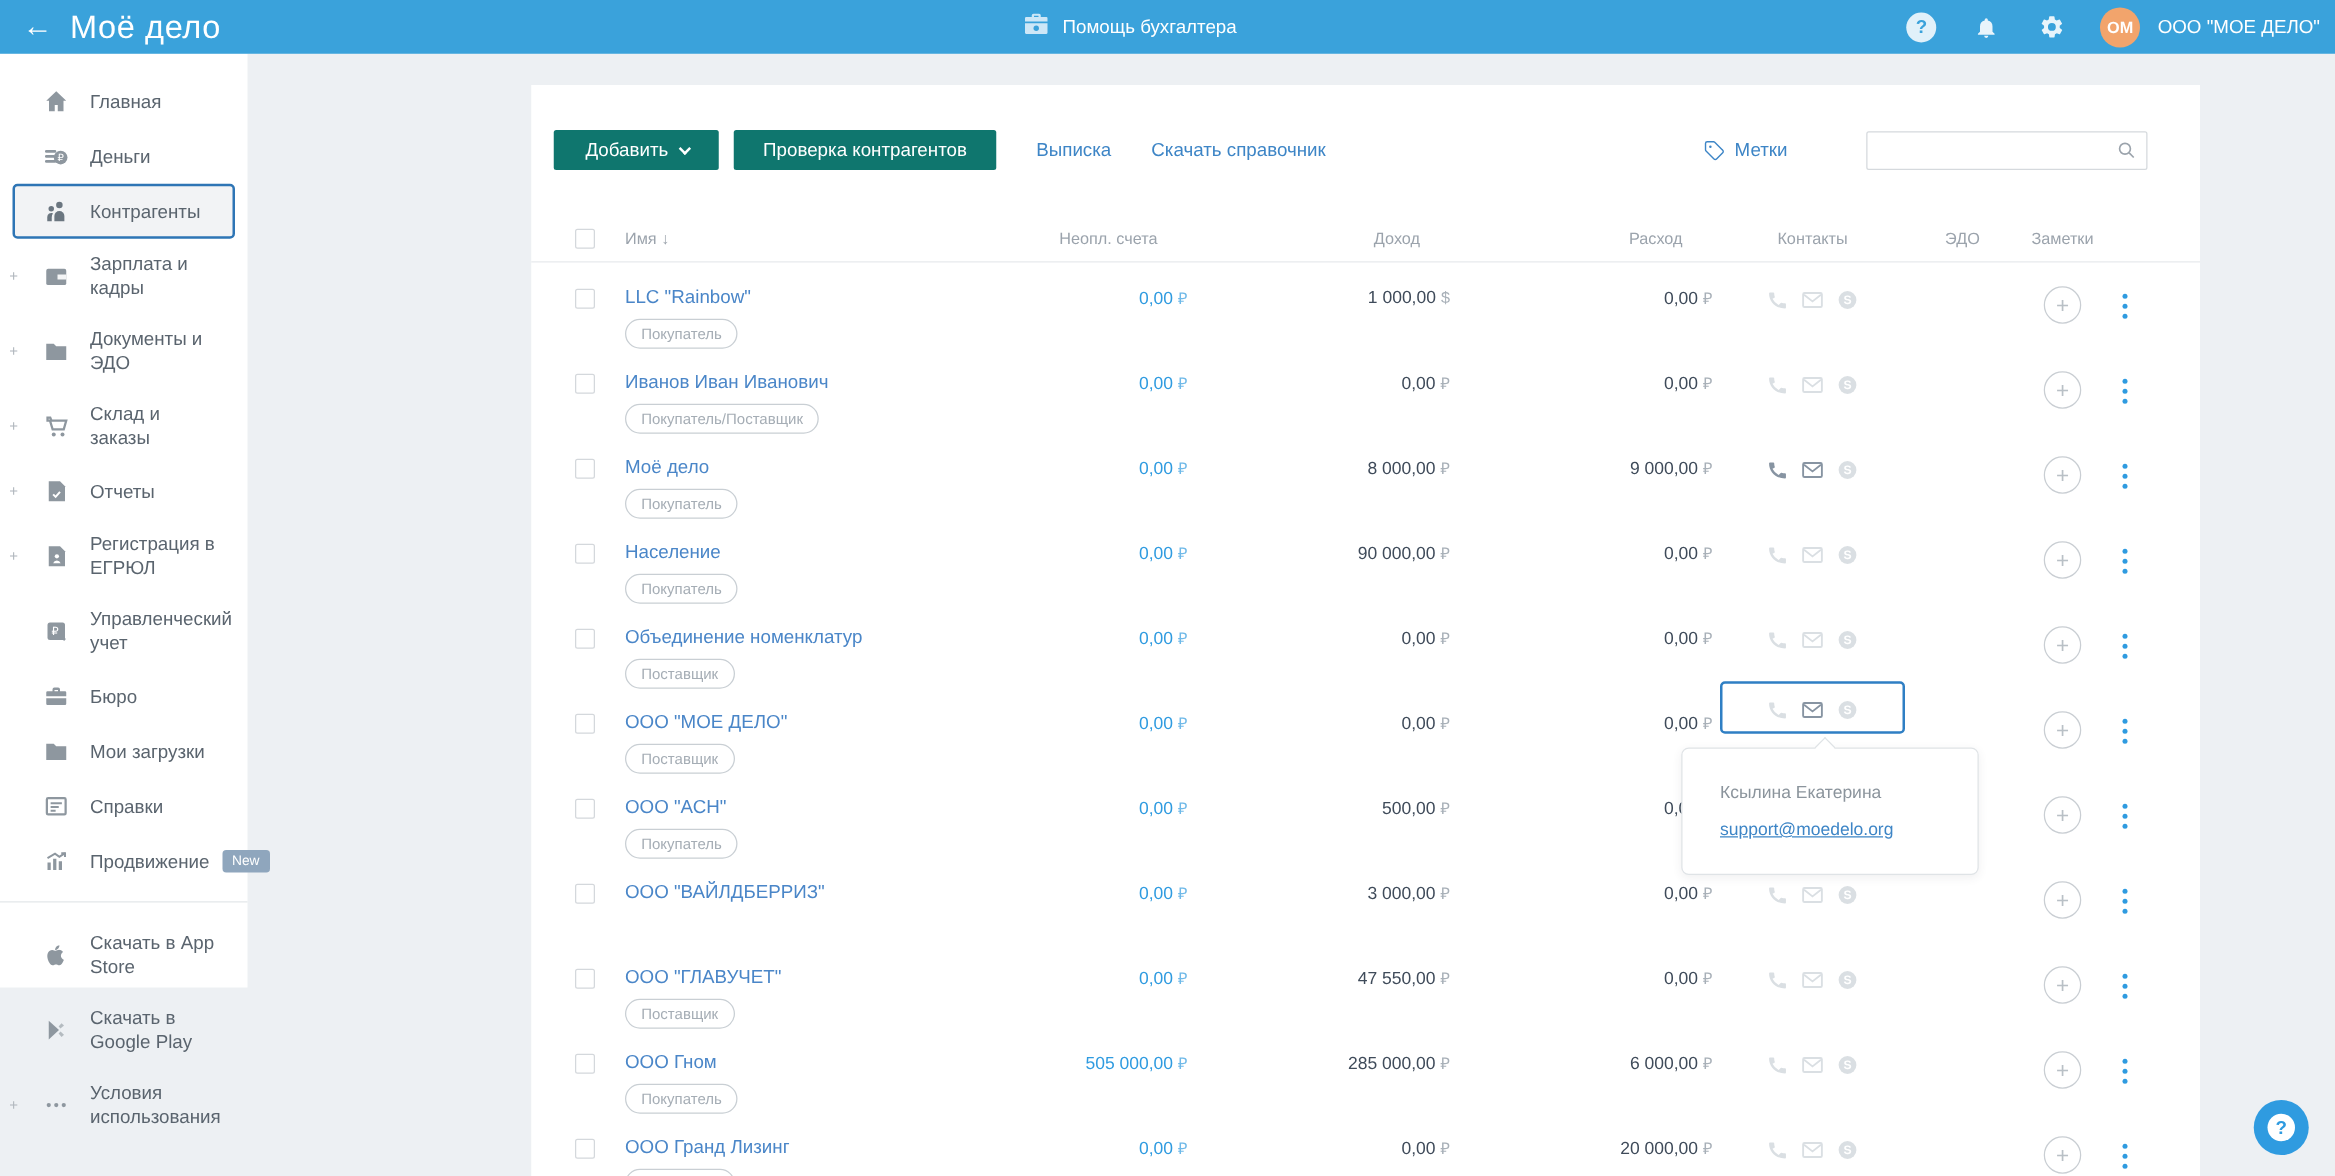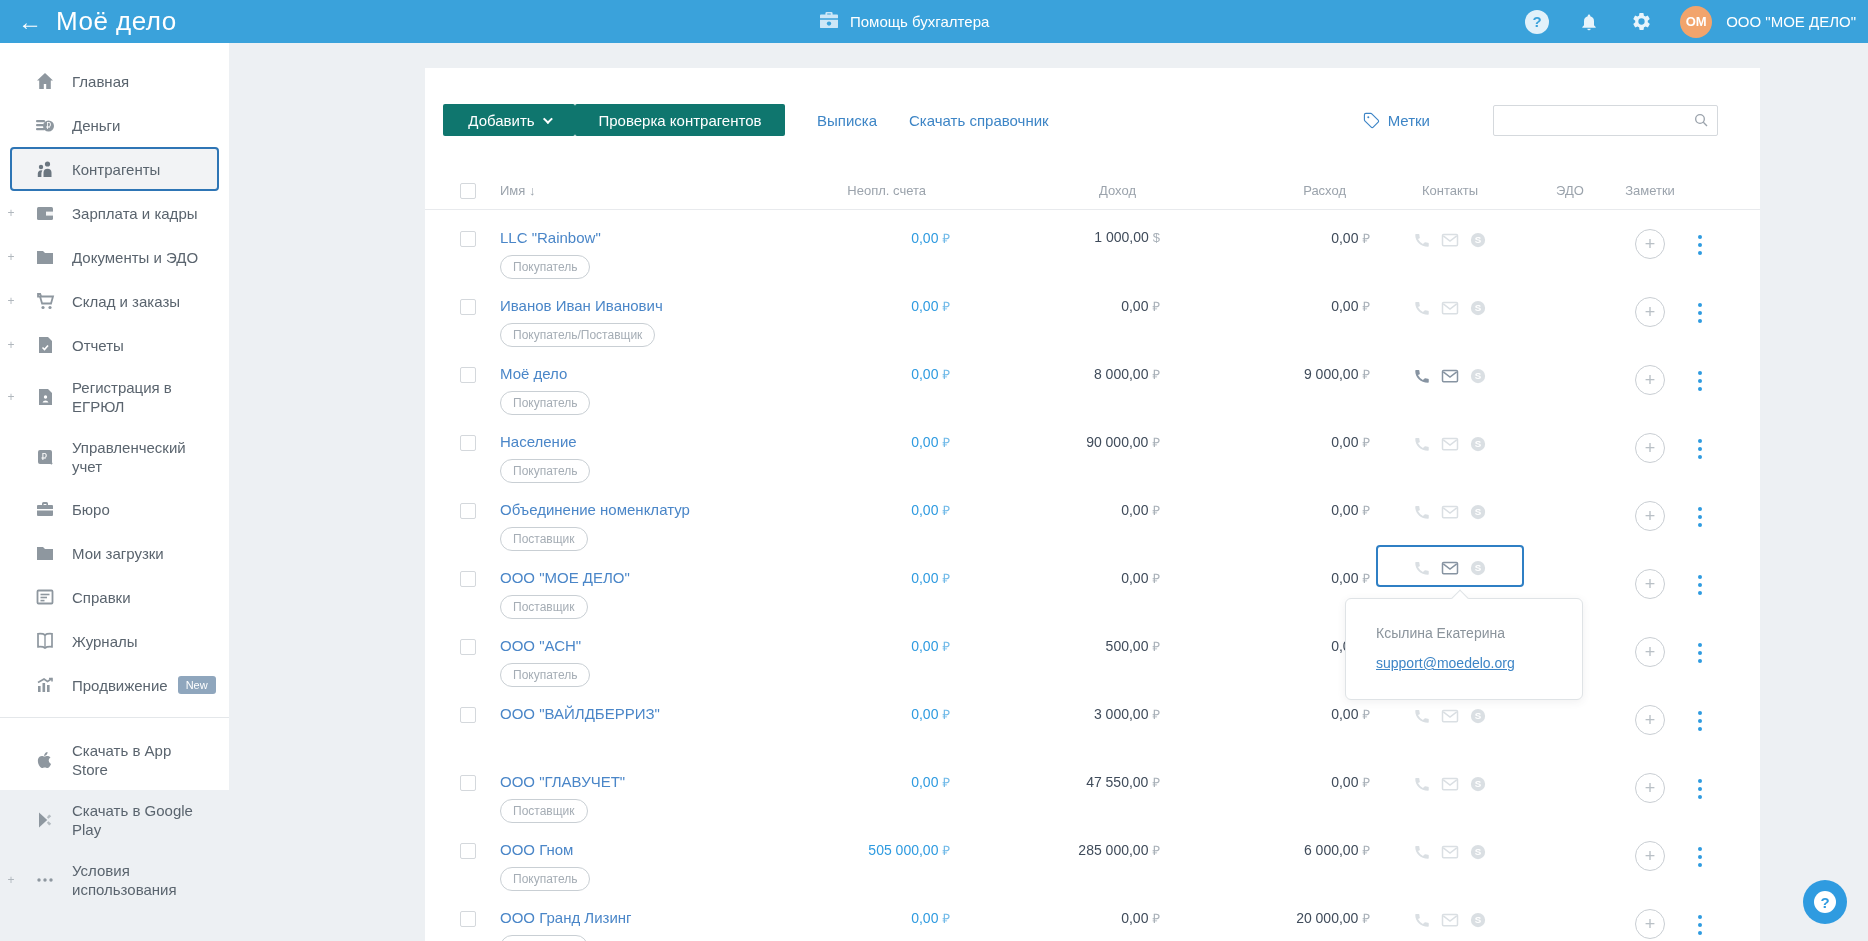--- a/index.html
+++ b/index.html
@@ -12,40 +12,40 @@
   .logo { color:#fff; font-size:26px; font-weight:500; letter-spacing:0.5px; margin-left:14px; }
   .topbar-center { position:absolute; left:818px; top:0; height:43px; display:flex; align-items:center; gap:10px; cursor:pointer; }
   .topbar-center .label { color:#fff; font-size:15px; }
   .topbar-right { position:absolute; right:12px; top:0; height:43px; display:flex; align-items:center; gap:26px; }
   .tb-icon { width:26px; height:26px; display:flex; align-items:center; justify-content:center; cursor:pointer; }
   .help-circle { width:24px; height:24px; border-radius:50%; background:rgba(255,255,255,0.85); color:#3AA2DB; font-weight:bold; font-size:15px; display:flex; align-items:center; justify-content:center; }
   .avatar { width:32px; height:32px; border-radius:50%; background:#F2A46C; color:#fff; font-size:13px; font-weight:bold; display:flex; align-items:center; justify-content:center; cursor:pointer; }
   .account-name { color:#fff; font-size:15px; margin-left:-12px; white-space:nowrap; cursor:pointer; }
 
   
-  .sidebar { position:absolute; left:0; top:43px; width:229px; height:747px; background:#fff; padding-top:16px; z-index:10; }
+  .sidebar { position:absolute; left:0; top:43px; width:198px; height:747px; background:#fff; padding-top:16px; z-index:10; }
   .sb-item { display:flex; align-items:center; padding:9px 8px 9px 0; margin:0 10px; cursor:pointer; position:relative; border:2px solid transparent; border-radius:4px; }
   .sb-item.selected { border-color:#2E75B5; background:#F2F3F5; }
   .sb-plus { position:absolute; left:-6px; top:50%; transform:translateY(-50%); color:#B0B7BD; font-size:12px; width:10px; text-align:center; }
   .sb-icon { width:22px; height:22px; margin-left:22px; margin-right:16px; flex:0 0 22px; display:flex; align-items:center; justify-content:center; }
   .sb-icon svg { width:20px; height:20px; fill:#8E979F; }
   .sb-item.selected .sb-icon svg { fill:#6B7680; }
   .sb-label { color:#5A646E; font-size:15px; line-height:19px; max-width:150px; }
   .sb-badge { background:#8FA6BD; color:#fff; font-size:11px; border-radius:3px; padding:3px 8px; margin-left:10px; }
   .sb-divider { border-bottom:1px solid #E4E7EA; margin:10px 0 12px 0; }
 
   
   .card { position:absolute; left:425px; top:68px; width:1335px; height:900px; background:#fff; z-index:5; }
 
   
   .toolbar { position:absolute; left:0; top:36px; width:100%; height:32px; display:flex; align-items:center; }
   .btn { height:32px; background:#0f766e; color:#fff; font-size:15px; border:none; border-radius:2px; cursor:pointer; display:flex; align-items:center; justify-content:center; font-family:"Liberation Sans", sans-serif; }
   .btn-add { width:132px; margin-left:18px; gap:8px; }
   .chev { width:7px; height:7px; border-right:2px solid #fff; border-bottom:2px solid #fff; transform:rotate(45deg) translateY(-2px); display:inline-block; }
-  .btn-check { width:210px; margin-left:0; }
+  .btn-check { width:210px; margin-left:12px; }
   .tlink { color:#3D85C6; font-size:15px; text-decoration:none; margin-left:32px; cursor:pointer; }
   .tags-ctl { position:absolute; right:330px; display:flex; align-items:flex-end; gap:8px; cursor:pointer; }
   .tags-ctl span { color:#3D85C6; font-size:15px; }
   .search-box { position:absolute; right:42px; width:225px; height:31px; border:1px solid #D5D9DD; border-radius:2px; background:#fff; display:flex; align-items:center; }
   .search-box input { border:none; outline:none; flex:1; height:100%; padding:0 8px; font-size:14px; font-family:"Liberation Sans", sans-serif; color:#444; background:transparent; }
   .search-box .mag { margin-right:8px; display:flex; }
 
   
   .grid { display:grid; grid-template-columns:40px 300px 150px 210px 210px 160px 80px 80px 1fr; padding-left:35px; }
   .thead { position:absolute; top:110px; left:0; width:100%; height:32px; align-items:center; border-bottom:1px solid #E8EAED; padding-bottom:6px; }
@@ -242,29 +242,20 @@
             <line x1="5.5" y1="7.5" x2="14.5" y2="7.5" stroke="#8E979F" stroke-width="1.6"></line>
             <line x1="5.5" y1="10.5" x2="12" y2="10.5" stroke="#8E979F" stroke-width="1.6"></line>
             <rect x="5.5" y="12.8" width="4" height="1.6"></rect>
           </svg>
         </span>
         <span class="sb-label">Справки</span>
       </div>
       <div class="sb-item">
         <span class="sb-icon">
           <svg viewBox="0 0 20 20">
-            <path d="M10 4C8.5 2.8 6 2.5 3 2.8v13c3-.3 5.5 0 7 1.2 1.5-1.2 4-1.5 7-1.2v-13c-3-.3-5.5 0-7 1.2z" fill="none" stroke="#8E979F" stroke-width="1.7"></path>
-            <line x1="10" y1="4" x2="10" y2="17" stroke="#8E979F" stroke-width="1.4"></line>
-          </svg>
-        </span>
-        <span class="sb-label">Журналы</span>
-      </div>
-      <div class="sb-item">
-        <span class="sb-icon">
-          <svg viewBox="0 0 20 20">
             <rect x="3" y="11" width="2.6" height="6"></rect>
             <rect x="7.5" y="8" width="2.6" height="9"></rect>
             <rect x="12" y="10" width="2.6" height="7"></rect>
             <path d="M3 7.5 9 4l3.5 2.5L17 3.5" fill="none" stroke="#8E979F" stroke-width="1.6"></path>
             <path d="M17 3.5h-3l3 0v3z" stroke="#8E979F" stroke-width="1.6" fill="none"></path>
           </svg>
         </span>
         <span class="sb-label">Продвижение</span>
         <span class="sb-badge">New</span>
       </div>

